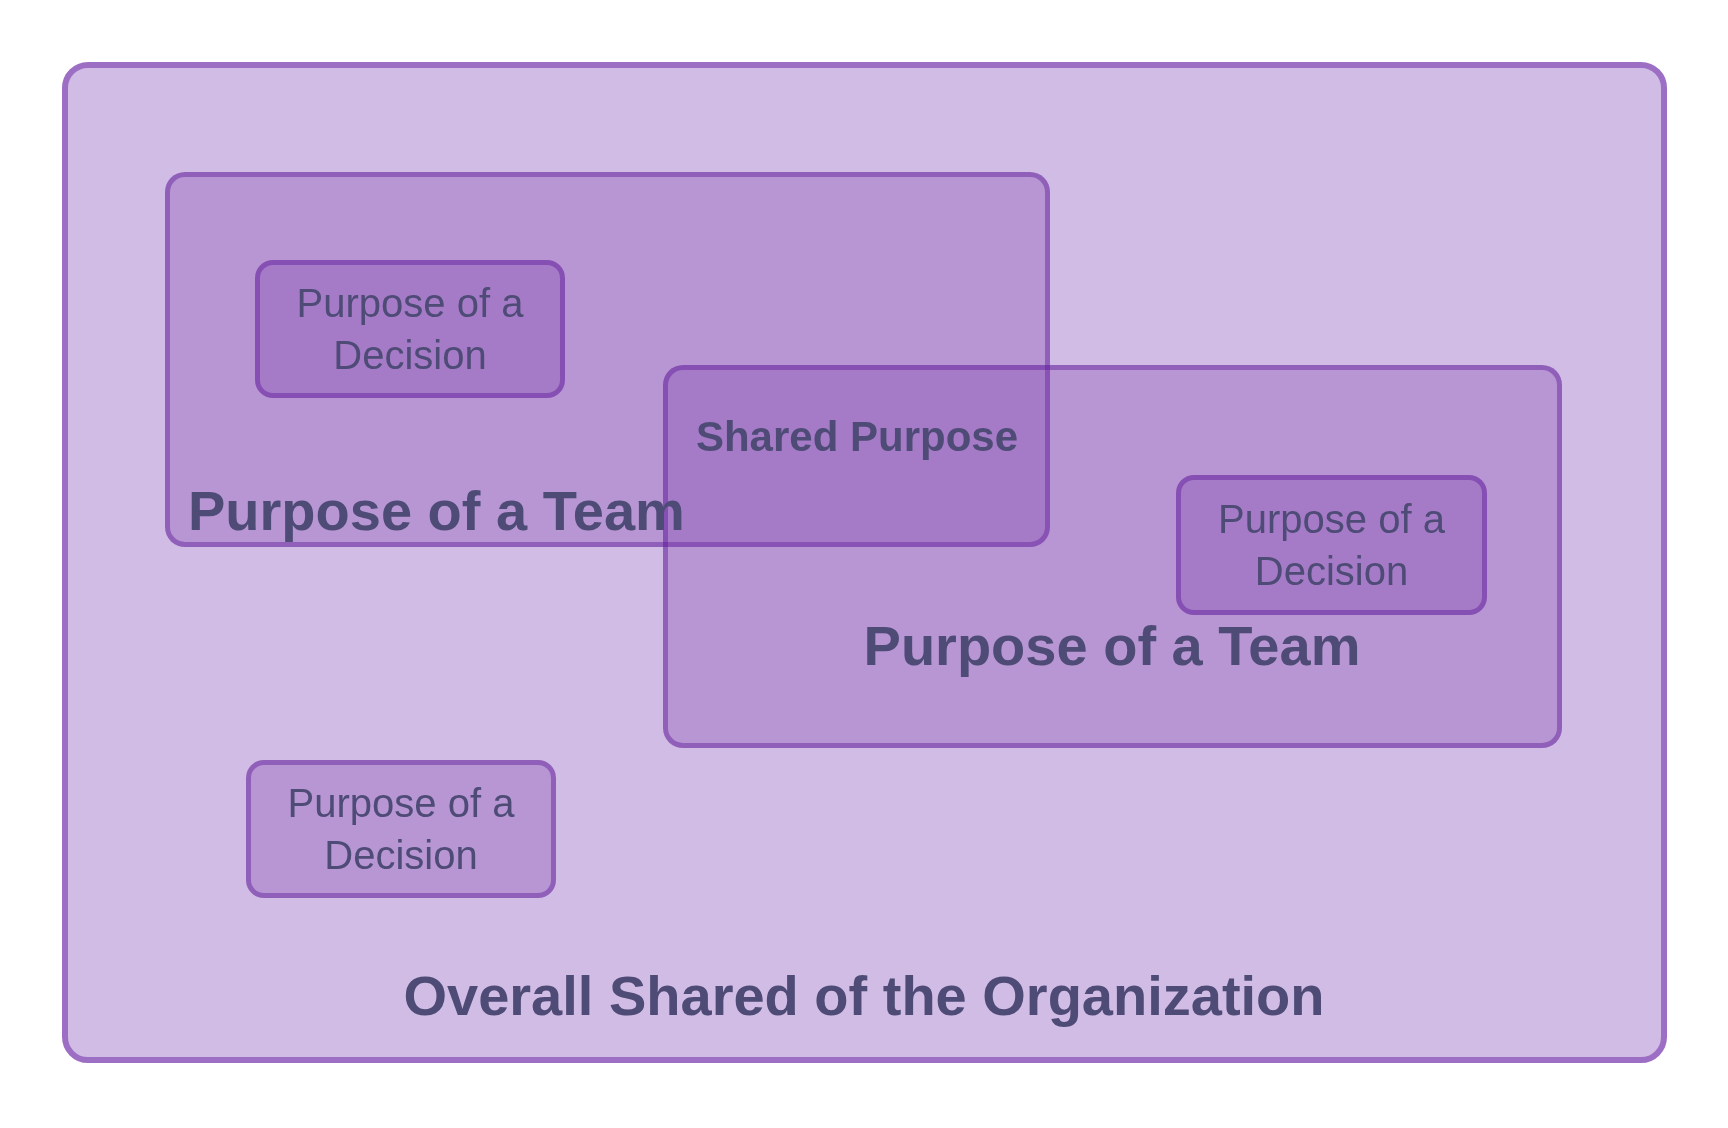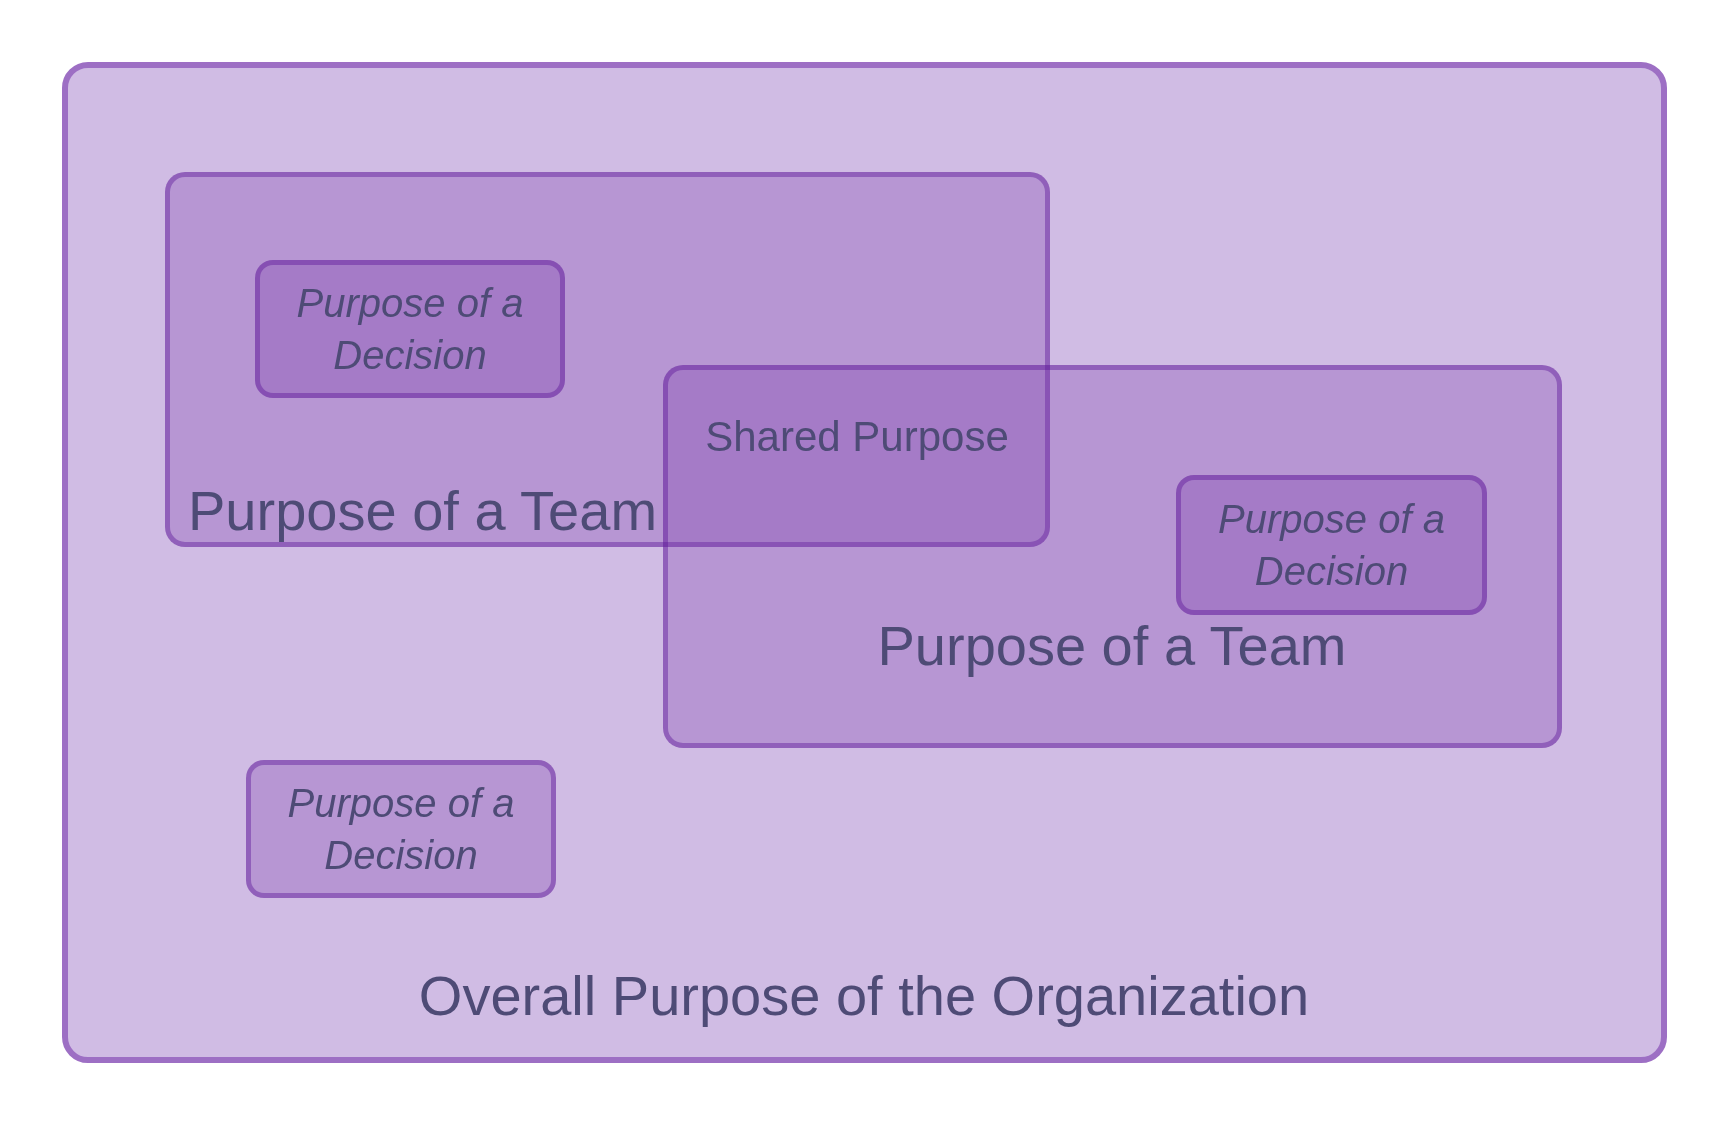--- a/index.html
+++ b/index.html
@@ -50,21 +50,20 @@
     border: 5px solid rgba(90, 20, 150, 0.42);
     border-radius: 18px;
     display: flex;
     flex-direction: column;
     align-items: center;
     justify-content: center;
     text-align: right;
     color: #4e4b76;
     font-size: 40px;
     line-height: 1.3;
-    font-style: italic;
   }
   .decision-box.decision-1 {
     left: 255px;
     top: 260px;
     width: 310px;
     height: 138px;
   }
   .decision-box.decision-2 {
     left: 1176px;
     top: 475px;
@@ -74,20 +73,21 @@
   .decision-box.decision-3 {
     left: 246px;
     top: 760px;
     width: 310px;
     height: 138px;
   }
   .label {
     position: absolute;
     color: #4e4b76;
     white-space: nowrap;
+    font-weight: bold;
   }
   .shared-label {
     left: 857px;
     top: 410px;
     transform: translateX(-50%);
     text-align: center;
     font-size: 42px;
     line-height: 1.3;
     white-space: normal;
     width: 460px;
@@ -136,15 +136,15 @@
     <span>Decision</span>
   </div>
 
   <div class="label shared-label">
     <div>Shared Purpose</div>
   </div>
 
   <div class="label team-label team-label-1">Purpose of a Team</div>
   <div class="label team-label team-label-2">Purpose of a Team</div>
 
-  <div class="label org-title">Overall Purpose of the Organization</div>
+  <div class="label org-title">Overall Shared of the Organization</div>
 
 </div>
 
 </body></html>

